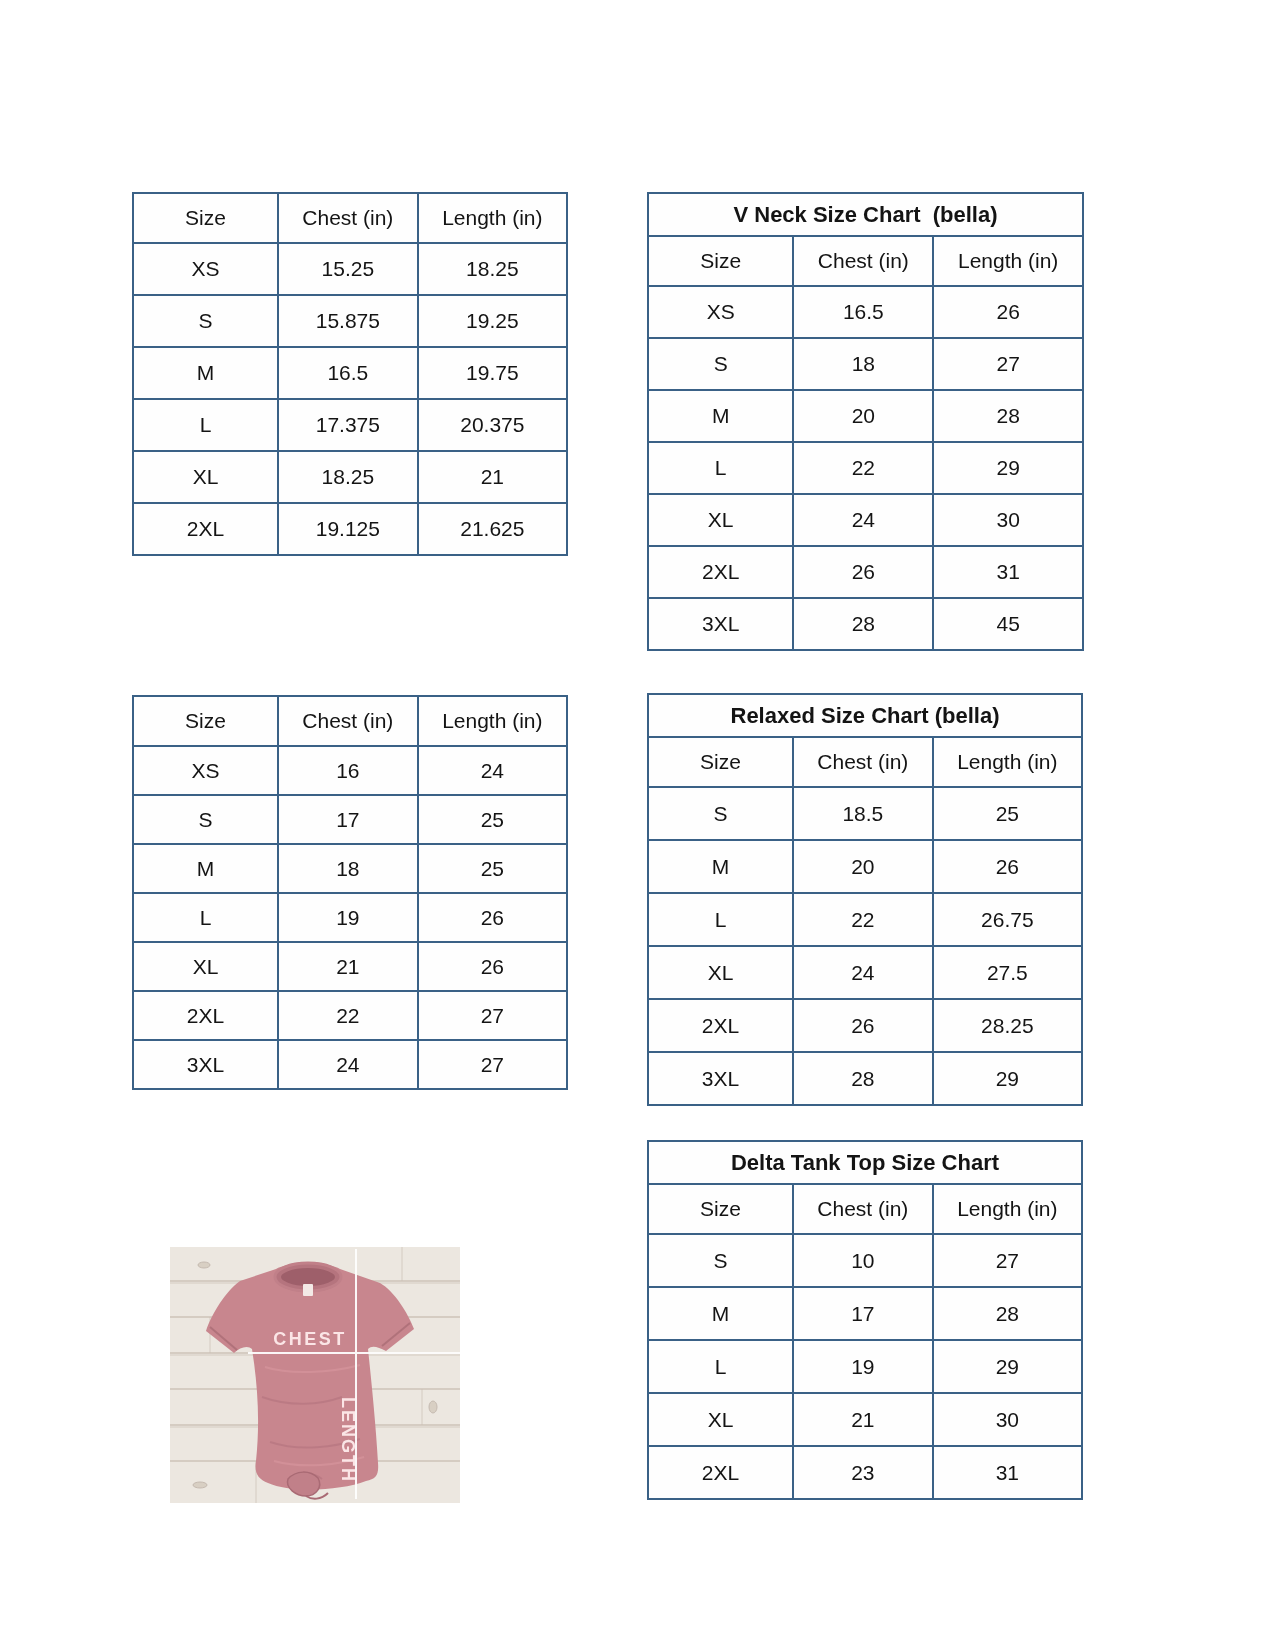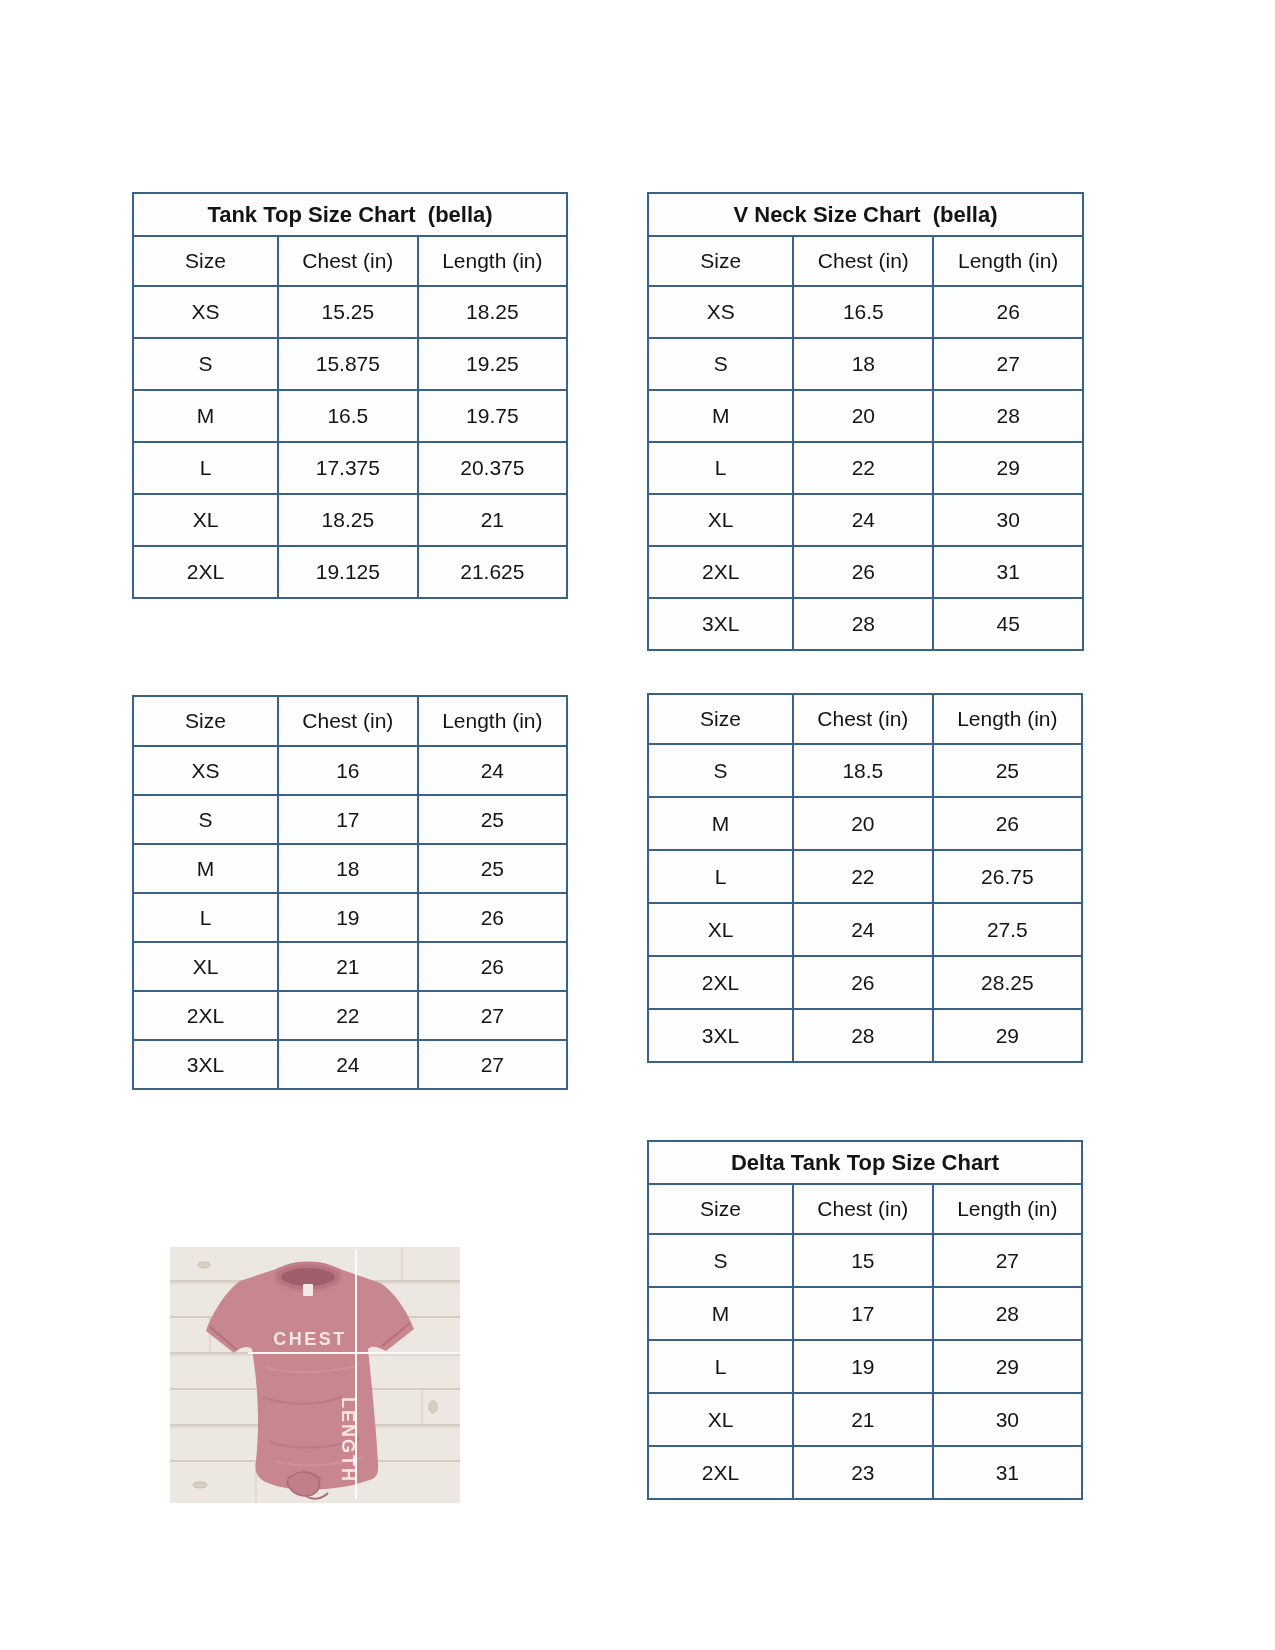--- a/index.html
+++ b/index.html
@@ -46,23 +46,20 @@
 <div class="canvas">
 
   <div class="table-pos" style="left:132px;top:192px;width:436px;--rh:52px">
       <table class="sct">
         <colgroup>
           <col style="width: 33.4%;">
           <col style="width: 32.2%;">
           <col style="width: 34.4%;">
         </colgroup>
         <tbody>
-          <tr class="title-row">
-            <td colspan="3" class="title-cell">Tank Top Size Chart  (bella)</td>
-          </tr>
           <tr class="header-row">
             <td>Size</td>
             <td>Chest (in)</td>
             <td>Length (in)</td>
           </tr>
           <tr>
             <td>XS</td>
             <td>15.25</td>
             <td>18.25</td>
           </tr>
@@ -203,20 +200,23 @@
     </div>
 
   <div class="table-pos" style="left:647px;top:693px;width:436px;--rh:53px">
       <table class="sct">
         <colgroup>
           <col style="width: 33.4%;">
           <col style="width: 32.2%;">
           <col style="width: 34.4%;">
         </colgroup>
         <tbody>
+          <tr class="title-row">
+            <td colspan="3" class="title-cell">Relaxed Size Chart (bella)</td>
+          </tr>
           <tr class="header-row">
             <td>Size</td>
             <td>Chest (in)</td>
             <td>Length (in)</td>
           </tr>
           <tr>
             <td>S</td>
             <td>18.5</td>
             <td>25</td>
           </tr>
@@ -260,21 +260,21 @@
           <tr class="title-row">
             <td colspan="3" class="title-cell">Delta Tank Top Size Chart</td>
           </tr>
           <tr class="header-row">
             <td>Size</td>
             <td>Chest (in)</td>
             <td>Length (in)</td>
           </tr>
           <tr>
             <td>S</td>
-            <td>15</td>
+            <td>10</td>
             <td>27</td>
           </tr>
           <tr>
             <td>M</td>
             <td>17</td>
             <td>28</td>
           </tr>
           <tr>
             <td>L</td>
             <td>19</td>

